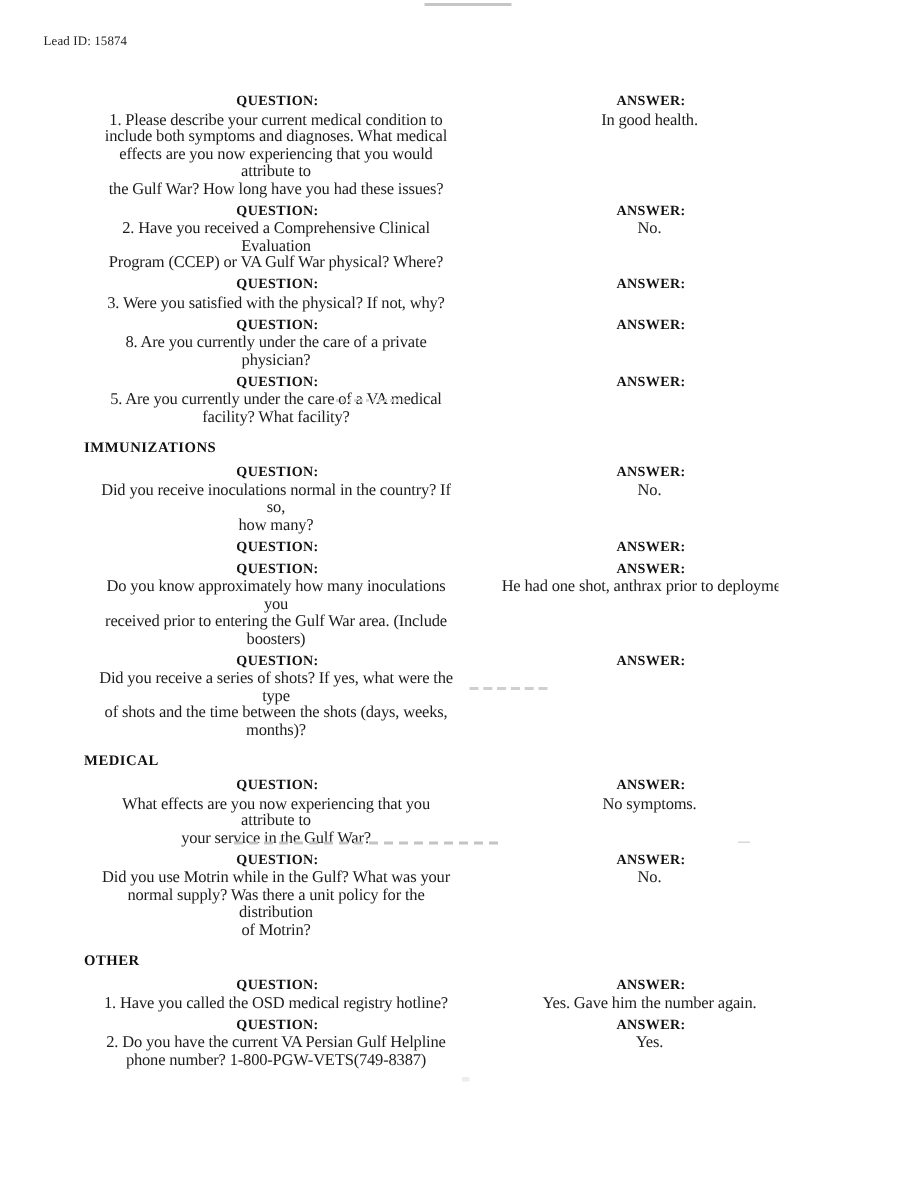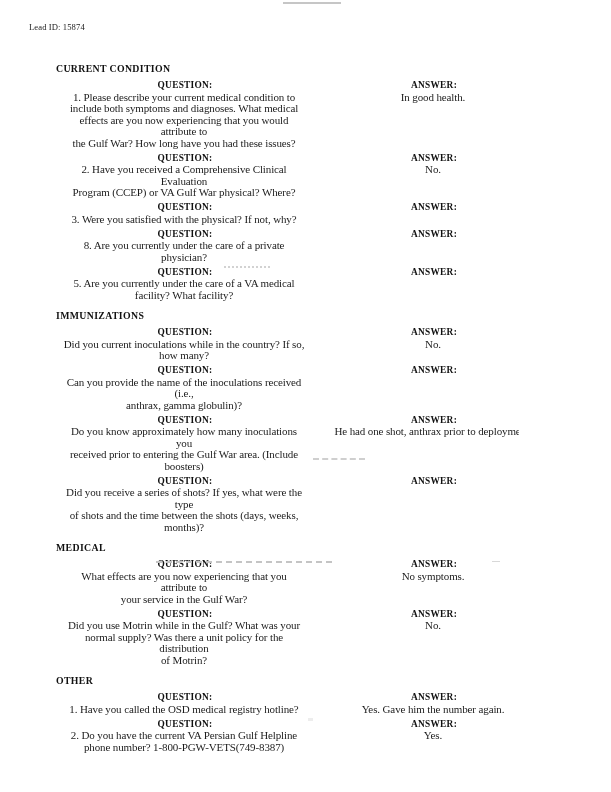--- a/index.html
+++ b/index.html
@@ -104,21 +104,20 @@
 <body>
 
 <div class="page">
 
   <span class="lead-id">Lead ID: 15874</span>
 
   <span class="page-number">Page 2 of  *</span>
 
   <main class="content" id="sections">
       <section class="section">
-        <h2 class="section-title">CURRENT CONDITION</h2>
         <div class="qa-row">
           <div class="qa-col">
             <div class="qa-label">QUESTION:</div>
             <div class="qa-text">1.  Please describe your current medical condition to
 include both symptoms and diagnoses.  What medical
 effects are you now experiencing that you would attribute to
 the Gulf War?  How long have you had these issues?</div>
           </div>
           <div class="qa-col">
             <div class="qa-label">ANSWER:</div>
@@ -166,33 +165,31 @@
             <div class="qa-label">ANSWER:</div>
             <div class="qa-text"></div>
           </div>
         </div>
       </section>
       <section class="section">
         <h2 class="section-title">IMMUNIZATIONS</h2>
         <div class="qa-row">
           <div class="qa-col">
             <div class="qa-label">QUESTION:</div>
-            <div class="qa-text">Did you current inoculations while in the country?  If so,
+            <div class="qa-text">Did you receive inoculations normal in the country?  If so,
 how many?</div>
           </div>
           <div class="qa-col">
             <div class="qa-label">ANSWER:</div>
             <div class="qa-text">No.</div>
           </div>
         </div>
         <div class="qa-row">
           <div class="qa-col">
             <div class="qa-label">QUESTION:</div>
-            <div class="qa-text">Can you provide the name of the inoculations received (i.e.,
-anthrax, gamma globulin)?</div>
           </div>
           <div class="qa-col">
             <div class="qa-label">ANSWER:</div>
             <div class="qa-text"></div>
           </div>
         </div>
         <div class="qa-row">
           <div class="qa-col">
             <div class="qa-label">QUESTION:</div>
             <div class="qa-text">Do you know approximately how many inoculations you

